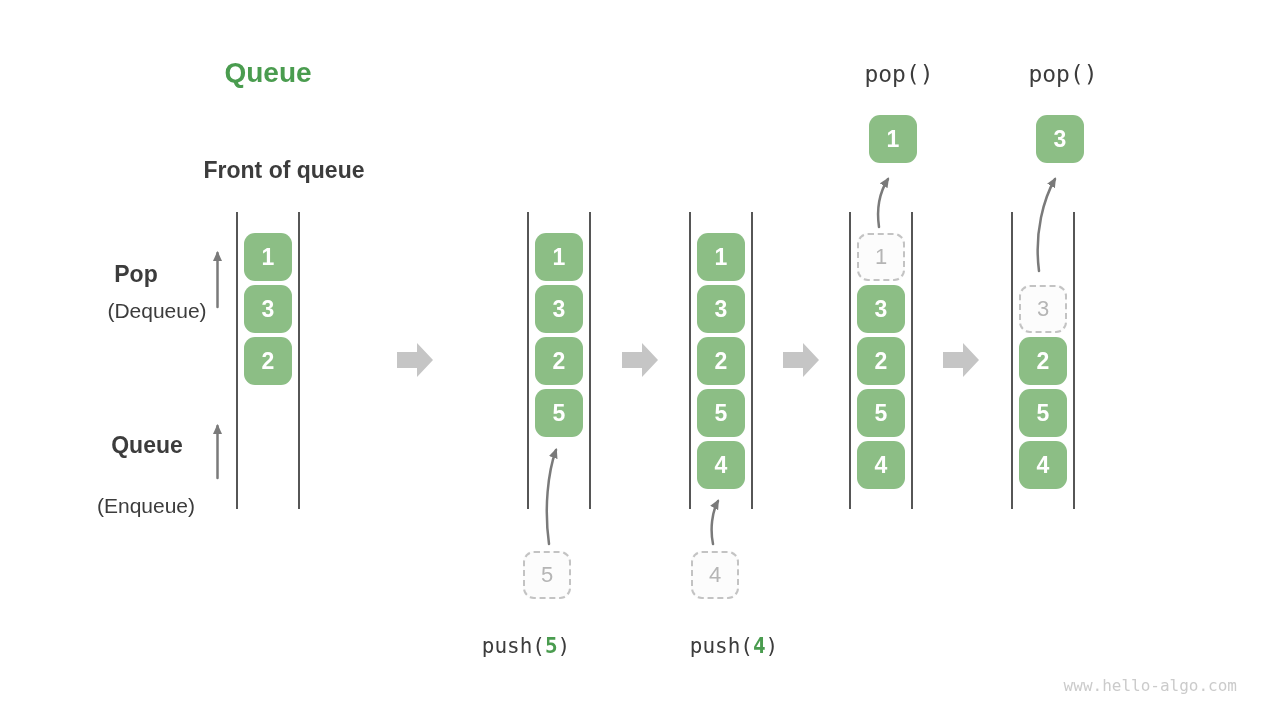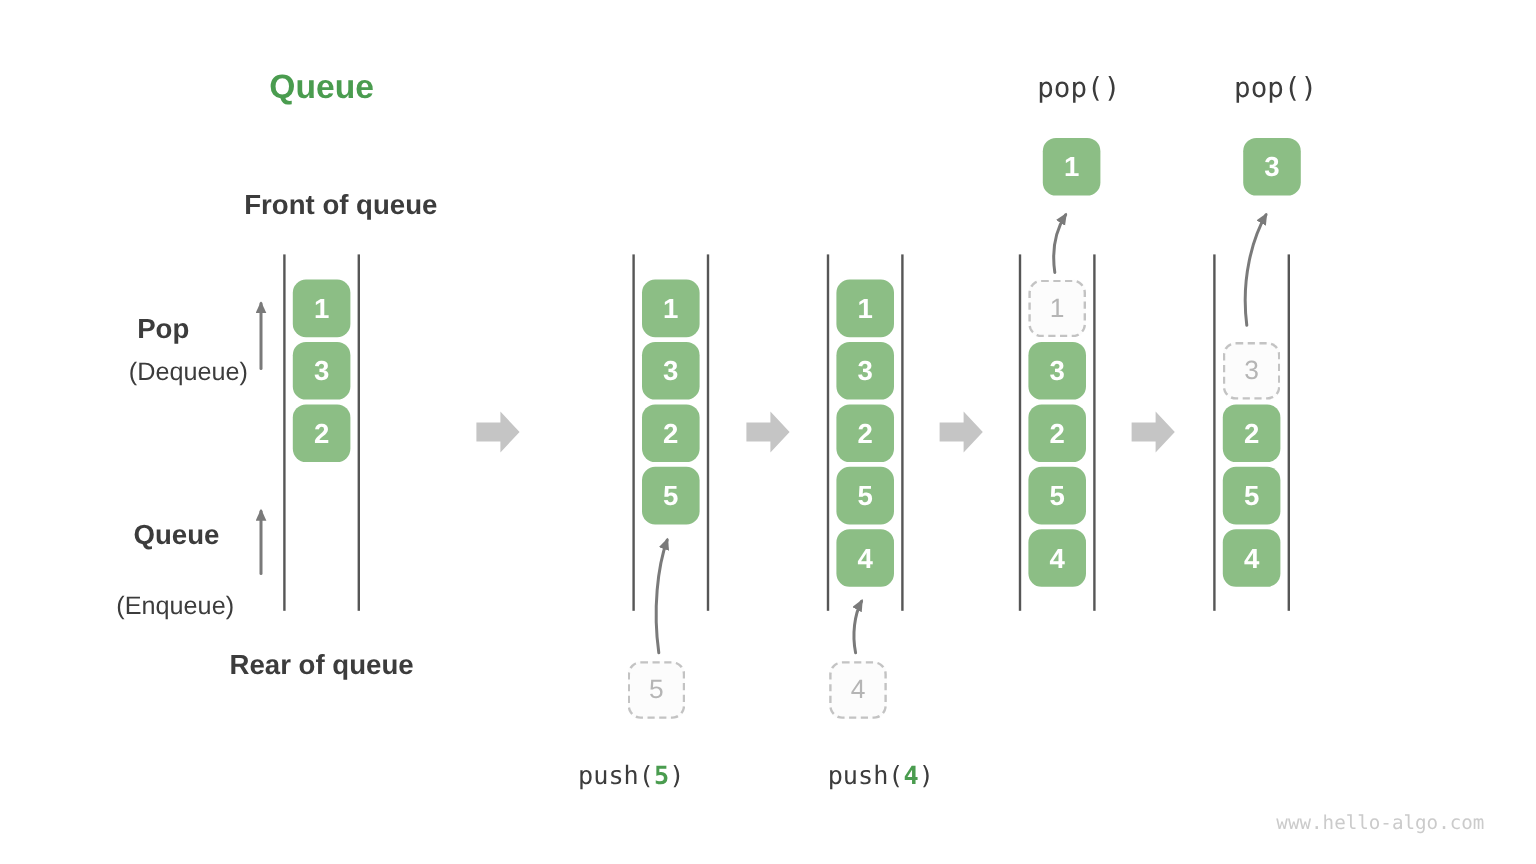--- a/index.html
+++ b/index.html
@@ -121,16 +121,15 @@
   <div class="abs-center title" style="left:268px;top:58px">Queue</div>
 
   <div class="abs-center side-label" style="left:284px;top:158px">Front of queue</div>
 
   <div class="abs-center side-label" style="left:136px;top:262px">Pop</div>
   <div class="abs-center side-sub" style="left:157px;top:299px">(Dequeue)</div>
 
   <div class="abs-center side-label" style="left:147px;top:433px">Queue</div>
   <div class="abs-center side-sub" style="left:146px;top:494px">(Enqueue)</div>
 
-  <div class="abs-center side-label" style="left:268px;top:542px">Rear of queue</div>
 
   <div class="watermark">www.hello-algo.com</div>
 </div>
 
 </body></html>

